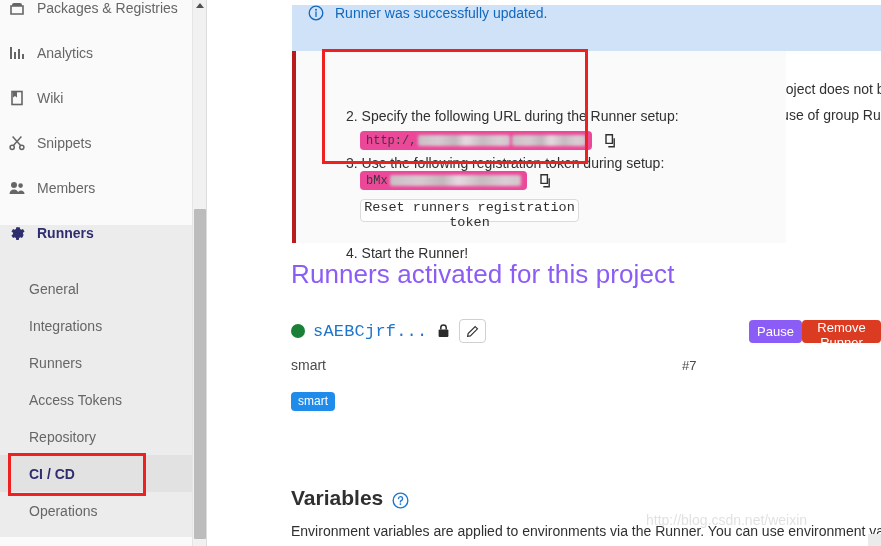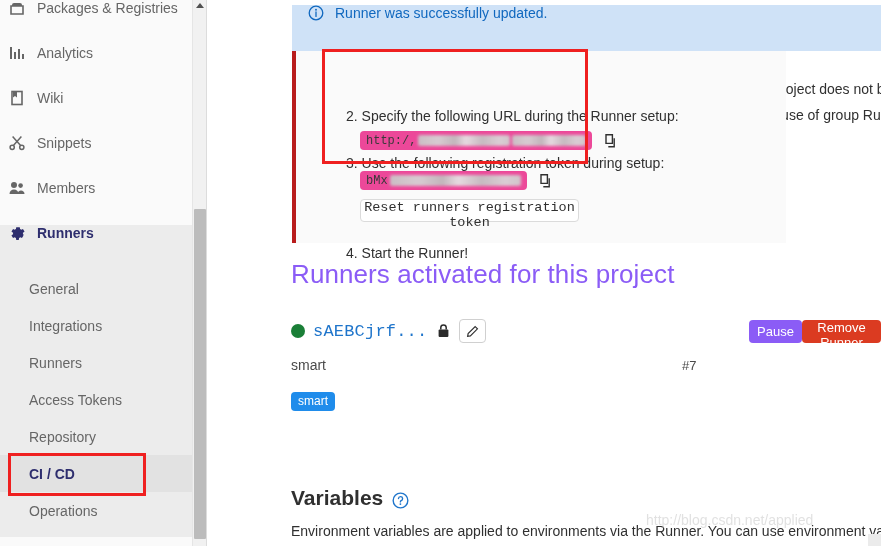--- a/index.html
+++ b/index.html
@@ -465,20 +465,20 @@
       <span class="help-ico">
         <svg width="17" height="17" viewBox="0 0 16 16" fill="none" stroke="#1f75cb" stroke-width="1.3">
           <circle cx="8" cy="8" r="6.9"></circle>
           <path d="M6.1 6.1a1.95 1.95 0 1 1 2.4 2.1c-.5.2-.6.6-.6 1.1" stroke-linecap="round"></path>
           <circle cx="7.9" cy="11.4" r=".85" fill="#1f75cb" stroke="none"></circle>
         </svg>
       </span>
     </div>
     <div id="vars-desc">Environment variables are applied to environments via the Runner. You can use environment var</div>
 
-    <div id="watermark">http://blog.csdn.net/applied</div>
+    <div id="watermark">http://blog.csdn.net/weixin</div>
     <div id="wm-box"></div>
   </div>
 
   <div class="annot" id="annot-steps"></div>
   <div class="annot" id="annot-cicd"></div>
 
 </div>
 
 </body></html>

